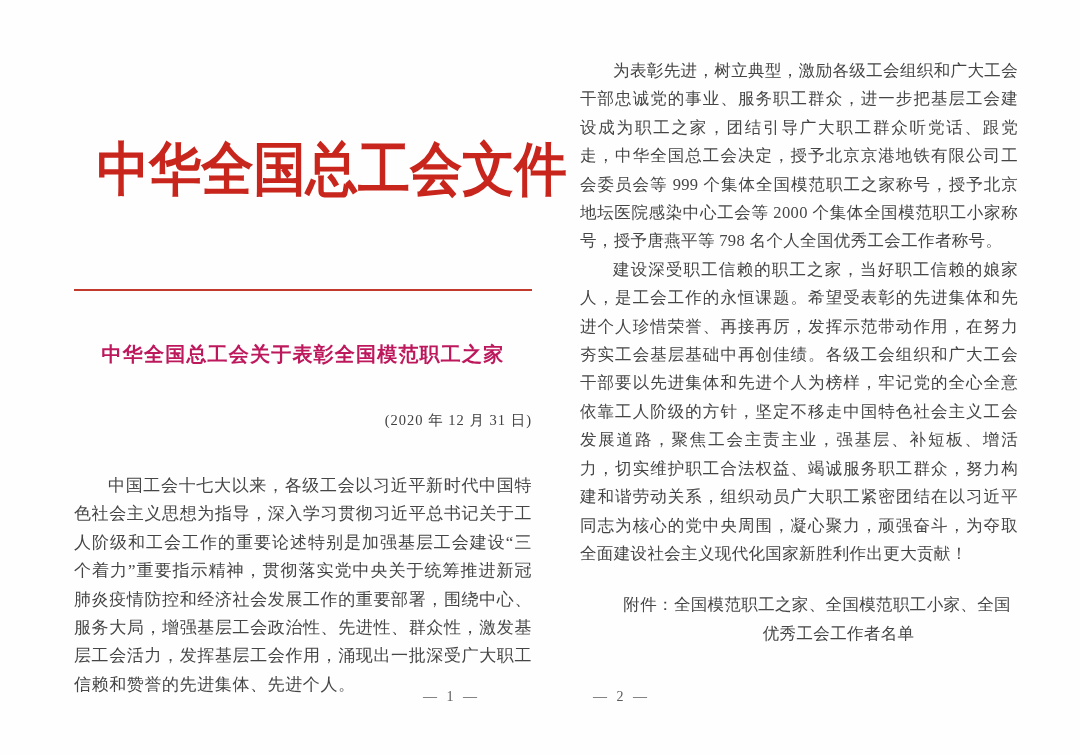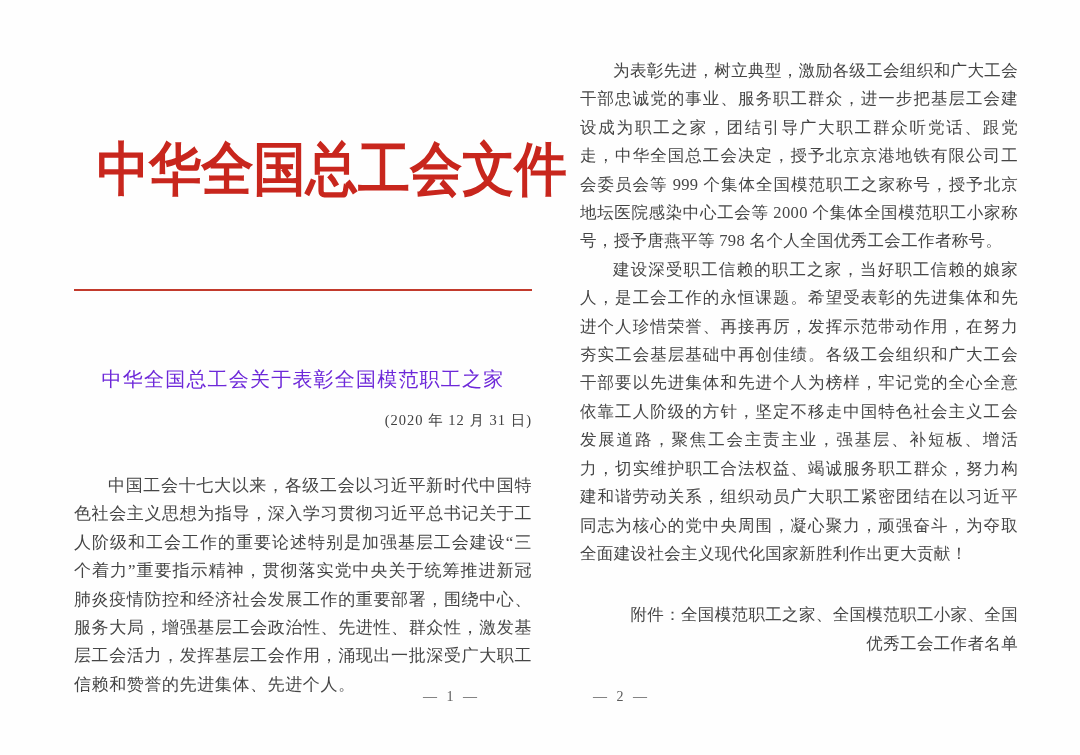--- a/index.html
+++ b/index.html
@@ -32,22 +32,22 @@
     font-size: 17px; letter-spacing: 1px;
     color: var(--doc-number-red, #9c473c);
   }
   .red-rule {
     position: absolute; top: 289px; left: 0; right: 0; height: 2px;
     background: var(--rule-red, #c23a2c);
   }
   .doc-title {
     position: absolute; top: 339px; left: 0; width: 100%;
     text-align: center;
-    font-size: 20px; font-weight: normal; line-height: 30px;
-    letter-spacing: 1.2px; color: #6d28d9; margin-top: 25px;
+    font-size: 20px; font-weight: bold; line-height: 30px;
+    letter-spacing: 1.2px; color: #be185d;
   }
   .doc-title span { display: block; }
   .doc-date {
     position: absolute; top: 411px; left: 0; width: 100%;
     text-align: right;
     font-size: 14.5px; letter-spacing: 1px; color: #404040;
   }
   .body-text {
     color: var(--body-text, #454545);
     text-align: justify;
@@ -55,24 +55,24 @@
   .page-1 .body-text {
     position: absolute; top: 472px; left: 0; width: 458px;
     font-size: 17px; line-height: 28.4px; letter-spacing: 0.6px;
   }
   .page-2 .body-flow {
     position: absolute; top: 57px; left: 0; width: 438px;
     font-size: 16.5px; line-height: 28.4px; letter-spacing: 0.35px;
   }
   .para { text-indent: 2em; margin: 0; color: var(--body-text, #454545); text-align: justify; }
   .attachment {
-    margin-top: 33px;
+    margin-top: 23px;
     padding-left: 4.8em; text-indent: -2.6em;
     color: var(--body-text, #454545);
-    text-align: right;
+    text-align: center;
   }
   .page-footer {
     position: absolute; top: 689px; left: 0; width: 100%;
     font-size: 14px; color: #5a5a5a; letter-spacing: 3px;
     white-space: nowrap;
   }
   .page-1 .page-footer { text-align: right; padding-right: 52px; }
   .page-2 .page-footer { text-align: left; padding-left: 13px; }
 </style>
 </head>

